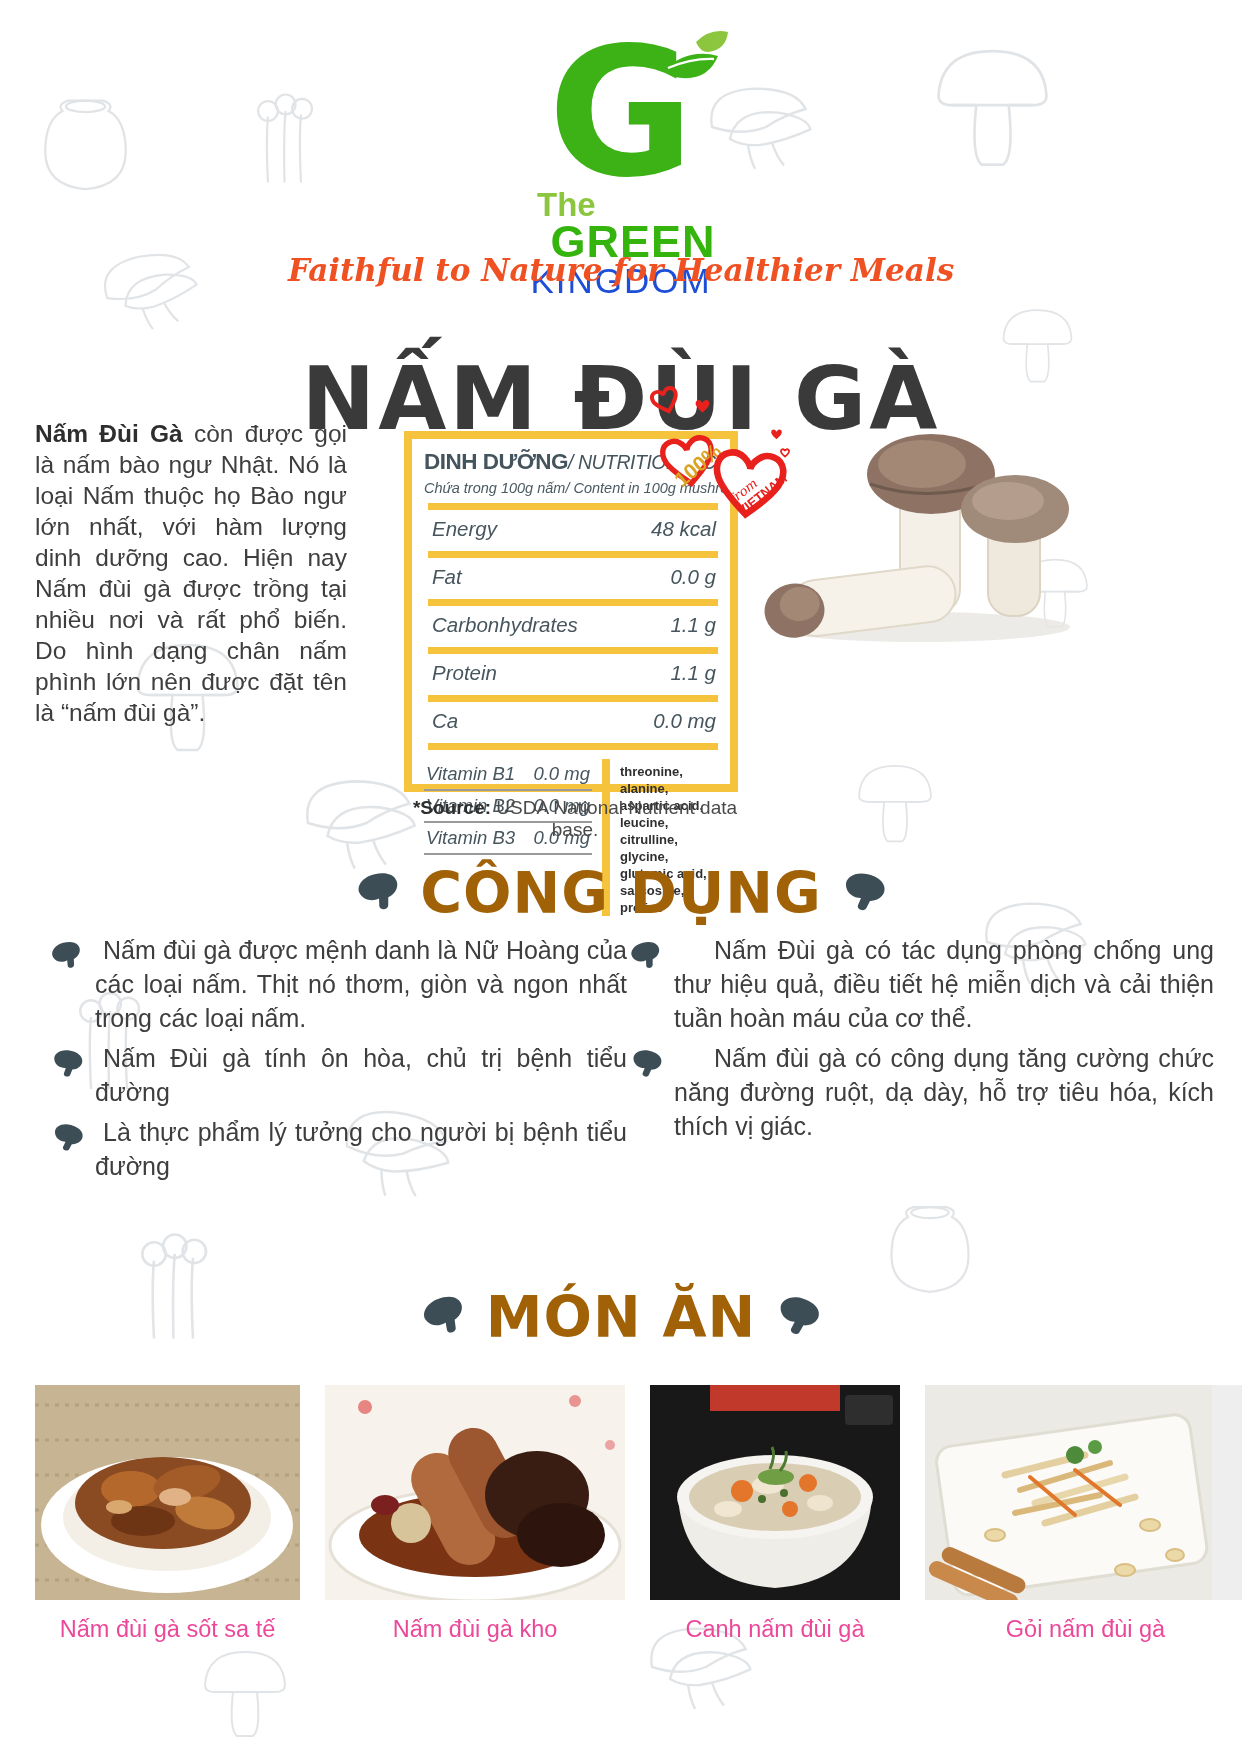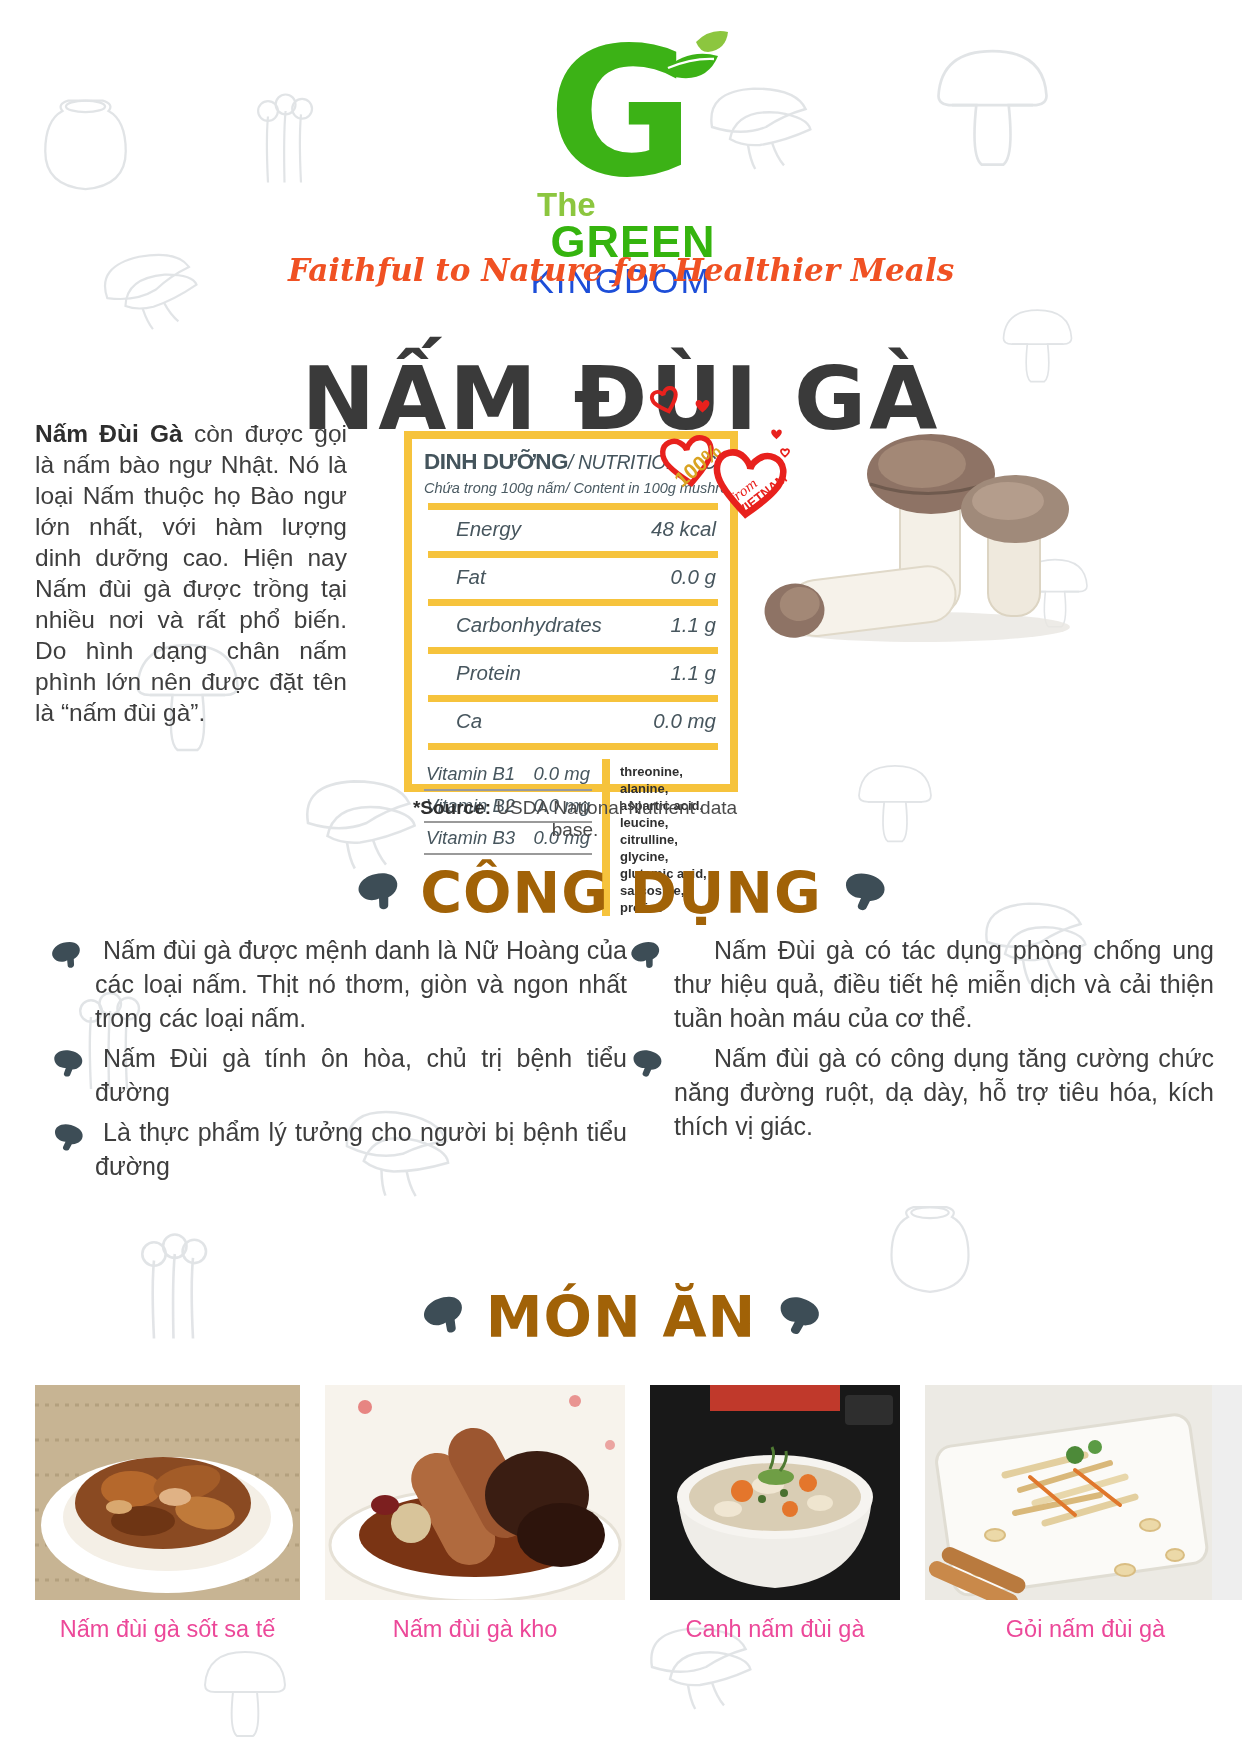--- a/index.html
+++ b/index.html
@@ -33,21 +33,21 @@
   
   .nutri{position:absolute;left:404px;top:431px;width:334px;height:361px;
     border:8px solid #f6c33c;background:rgba(255,255,255,.88);box-sizing:border-box;
     padding:9px 12px 0 12px;}
   .nutri-head{white-space:nowrap;color:#44545c;line-height:28px;}
   .nutri-head .vi{font-weight:bold;font-size:22.5px;letter-spacing:-.5px;}
   .nutri-head .en{font-style:italic;font-size:19.5px;letter-spacing:-.5px;}
   .nutri-sub{font-style:italic;font-size:14.5px;color:#4a5a62;white-space:nowrap;margin-top:2px;}
   .ybar{height:7px;background:#f6c33c;margin:7px 0 0 4px;}
   .nrow{display:flex;justify-content:space-between;align-items:baseline;
-    font-style:italic;font-size:20.5px;color:#47565e;padding:7px 2px 3px 8px;margin-left:24px;}
+    font-style:italic;font-size:20.5px;color:#47565e;padding:7px 2px 3px 8px;}
   .vit-wrap{display:flex;margin-top:9px;align-items:stretch;}
   .vit-col{width:168px;}
   .vrow{display:flex;justify-content:space-between;align-items:baseline;
     font-style:italic;font-size:18.5px;color:#47565e;padding:4px 2px 4px 2px;
     border-bottom:2px solid #9a9a9a;}
   .vbar{width:8px;background:#f6c33c;margin:0 10px 0 10px;}
   .amino{flex:1;font-weight:bold;font-size:13px;line-height:17px;
     color:#2f2f2f;padding-top:4px;}
   .source{position:absolute;left:408px;top:797px;width:334px;text-align:center;
     font-size:19px;color:#4a4a4a;}

